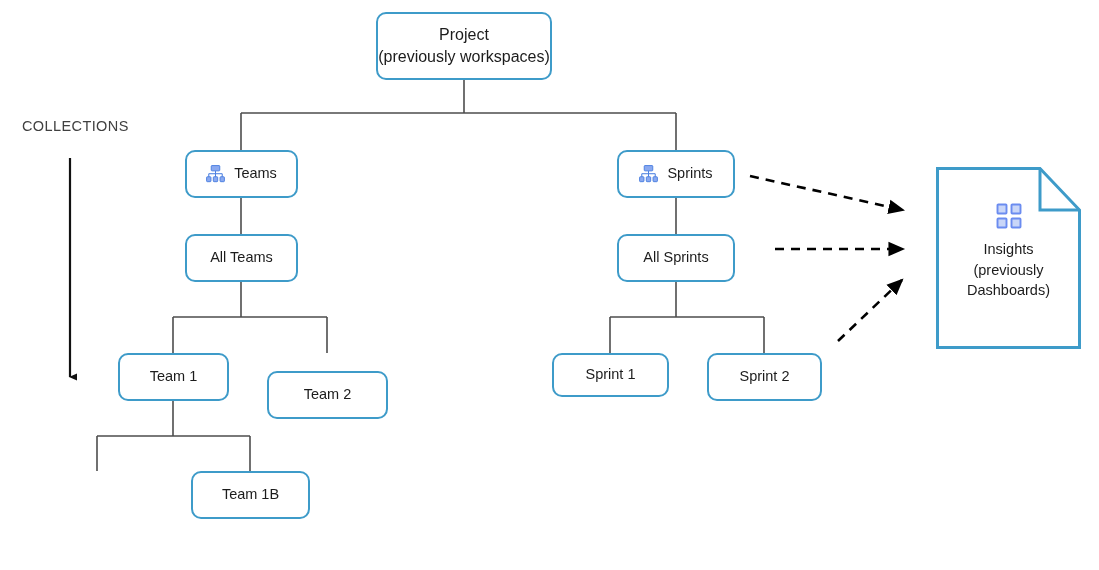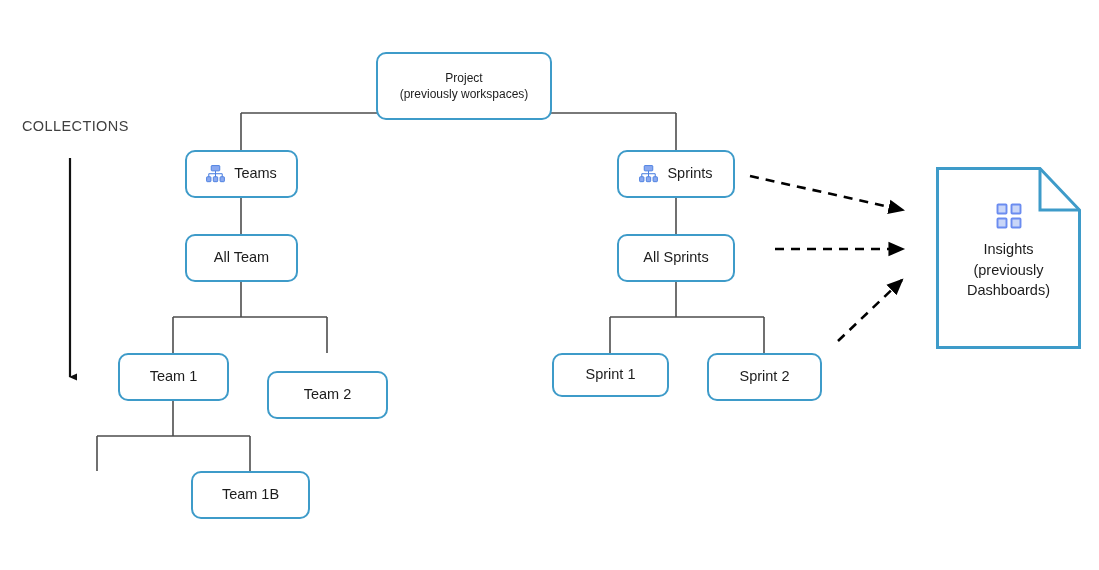--- a/index.html
+++ b/index.html
@@ -38,21 +38,21 @@
     text-align: center;
     font-size: 14.5px;
     line-height: 1.35;
     color: #1c1c1c;
     z-index: 2;
   }
   .node .label { white-space: pre-line; }
 
   .node.pill { border-radius: 28px; }
 
-  .node.two-line { font-size: 12px; margin-top: 40px; }
+  .node.two-line { font-size: 16px; }
 
   
   .icon { display: inline-block; flex: none; line-height: 0; }
 
   
   #collections-label {
     position: absolute;
     left: 22px; top: 118px;
     font-size: 14.5px;
     letter-spacing: .4px;
@@ -183,21 +183,21 @@
           <path d="M2.9 9.2 L2.9 12.4"></path>
           <path d="M10 9.2 L10 12.4"></path>
           <path d="M17.1 9.2 L17.1 12.4"></path>
         </g>
       </svg>
     </span>
     <span class="label">Sprints</span>
   </div>
 
   <div class="node" style="left:185px; top:234px; width:113px; height:48px;">
-    <span class="label">All Team</span>
+    <span class="label">All Teams</span>
   </div>
 
   <div class="node" style="left:617px; top:234px; width:118px; height:48px;">
     <span class="label">All Sprints</span>
   </div>
 
   <div class="node" style="left:118px; top:353px; width:111px; height:48px;">
     <span class="label">Team 1</span>
   </div>
 

